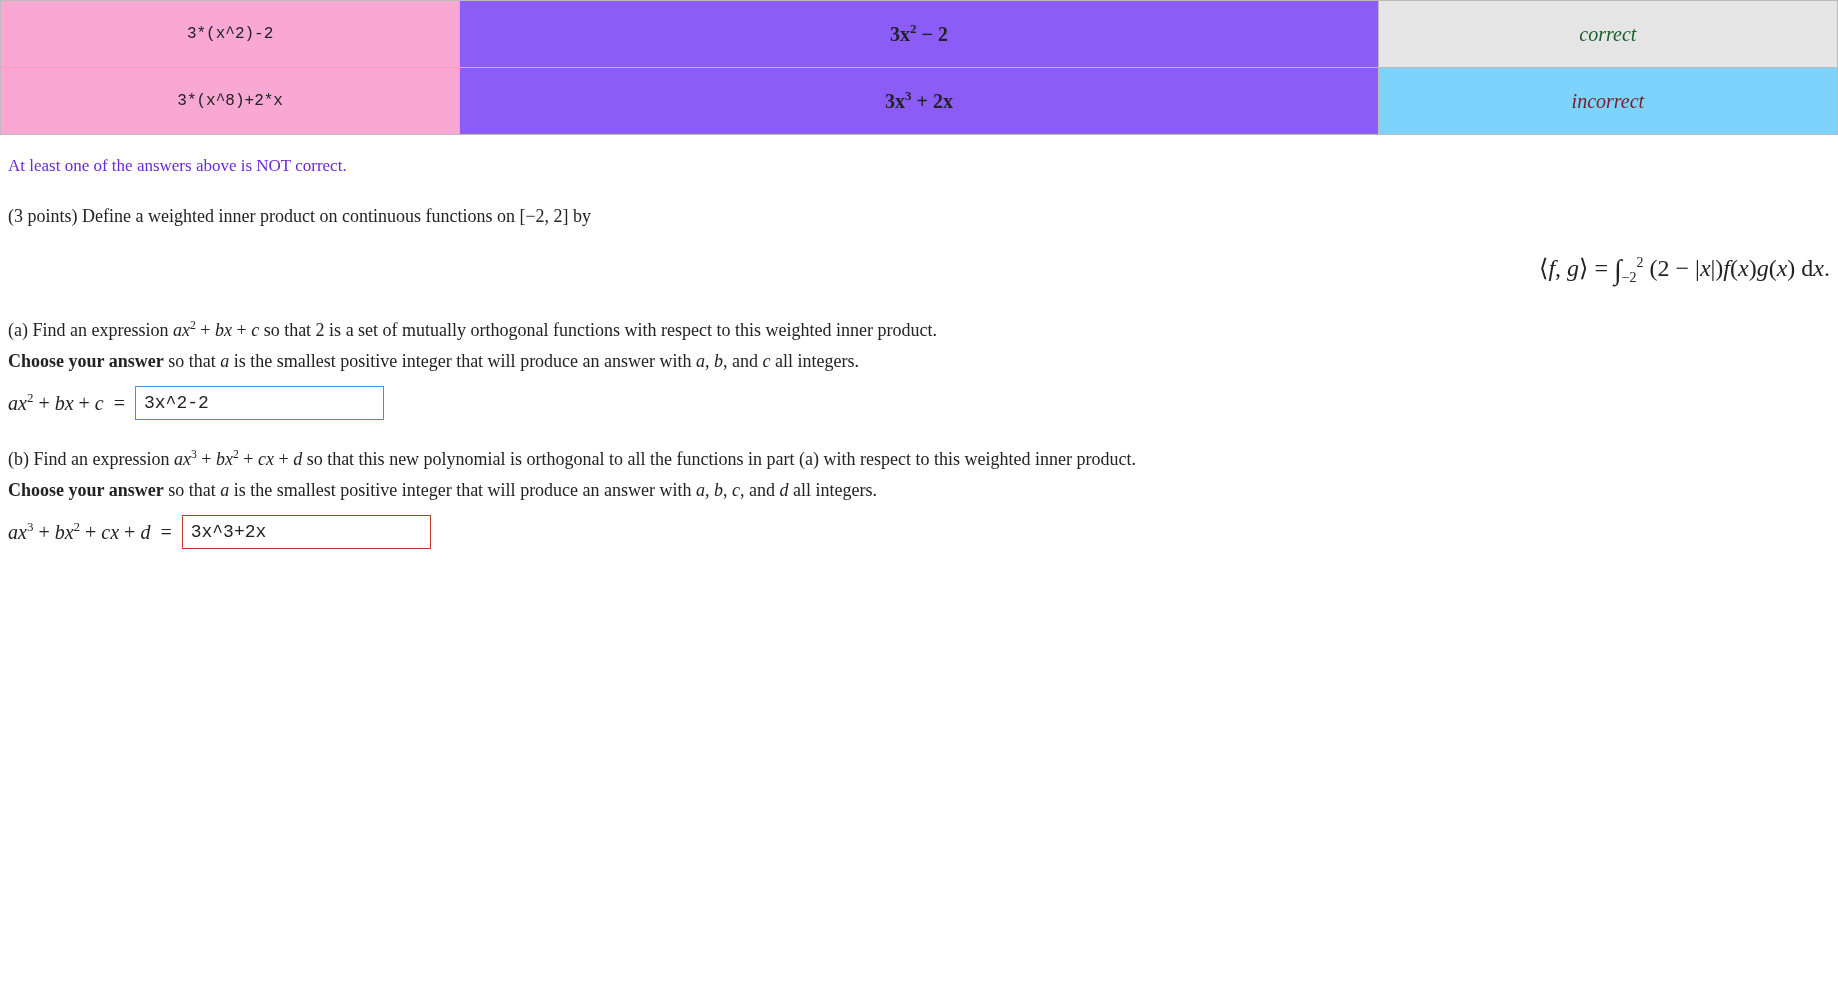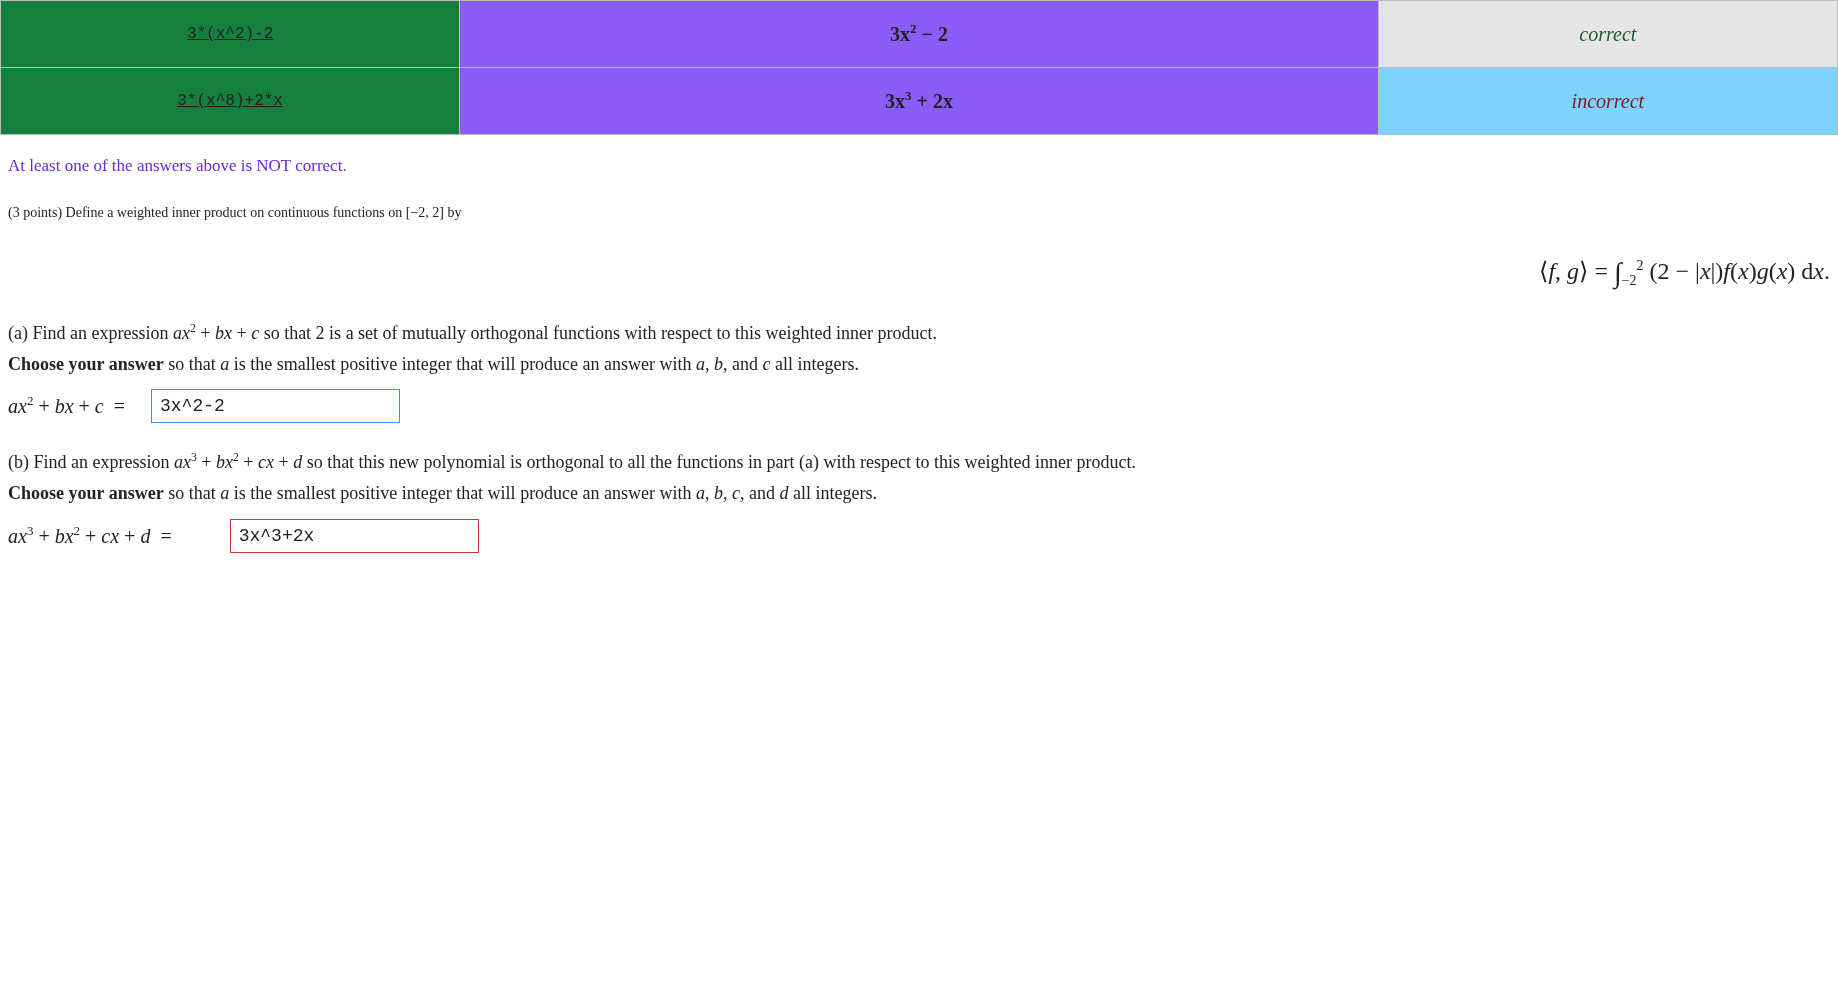--- a/index.html
+++ b/index.html
@@ -19,24 +19,23 @@
 
     .table-container td {
       border: 1px solid #bbb;
       padding: 18px 24px;
       text-align: center;
       vertical-align: middle;
     }
 
     .table-container td.left-col {
       width: 25%;
-      background: #15803d;
+      background: #f9a8d4;
       font-family: 'Courier New', monospace;
       font-size: 16px;
-      text-decoration: underline;
     }
 
     .table-container td.middle-col {
       width: 50%;
       background: #8b5cf6;
       font-size: 20px;
       font-weight: bold;
     }
 
     .table-container td.correct-col {
@@ -62,58 +61,57 @@
       font-size: 17px;
       margin: 18px 0 22px 0;
       padding: 0 8px;
     }
 
     .content-area {
       padding: 0 8px;
     }
 
     .problem-statement {
-      font-size: 14px;
-      margin-bottom: 28px;
+      font-size: 18px;
+      margin-bottom: 18px;
       line-height: 1.7;
     }
 
     .formula-display {
       text-align: right;
       font-size: 24px;
       margin: 10px 0 24px 0;
     }
 
     .part-label {
       font-size: 18px;
       margin-bottom: 10px;
       line-height: 1.7;
     }
 
     .answer-row {
       display: flex;
       align-items: center;
       margin-bottom: 24px;
       font-size: 20px;
-      gap: 26px;
+      gap: 10px;
     }
 
     .answer-input {
       border: 1.5px solid #4a90d9;
       padding: 6px 8px;
       font-size: 18px;
       font-family: 'Courier New', monospace;
       min-width: 180px;
       outline: none;
       color: #222;
     }
 
     .answer-input.incorrect-border {
       border-color: #c0392b;
-      margin-left: 32px;
     }
 
     sup {
       font-size: 0.65em;
       vertical-align: super;
     }
 
     .bold { font-weight: bold; }
   </style>
 </head>

